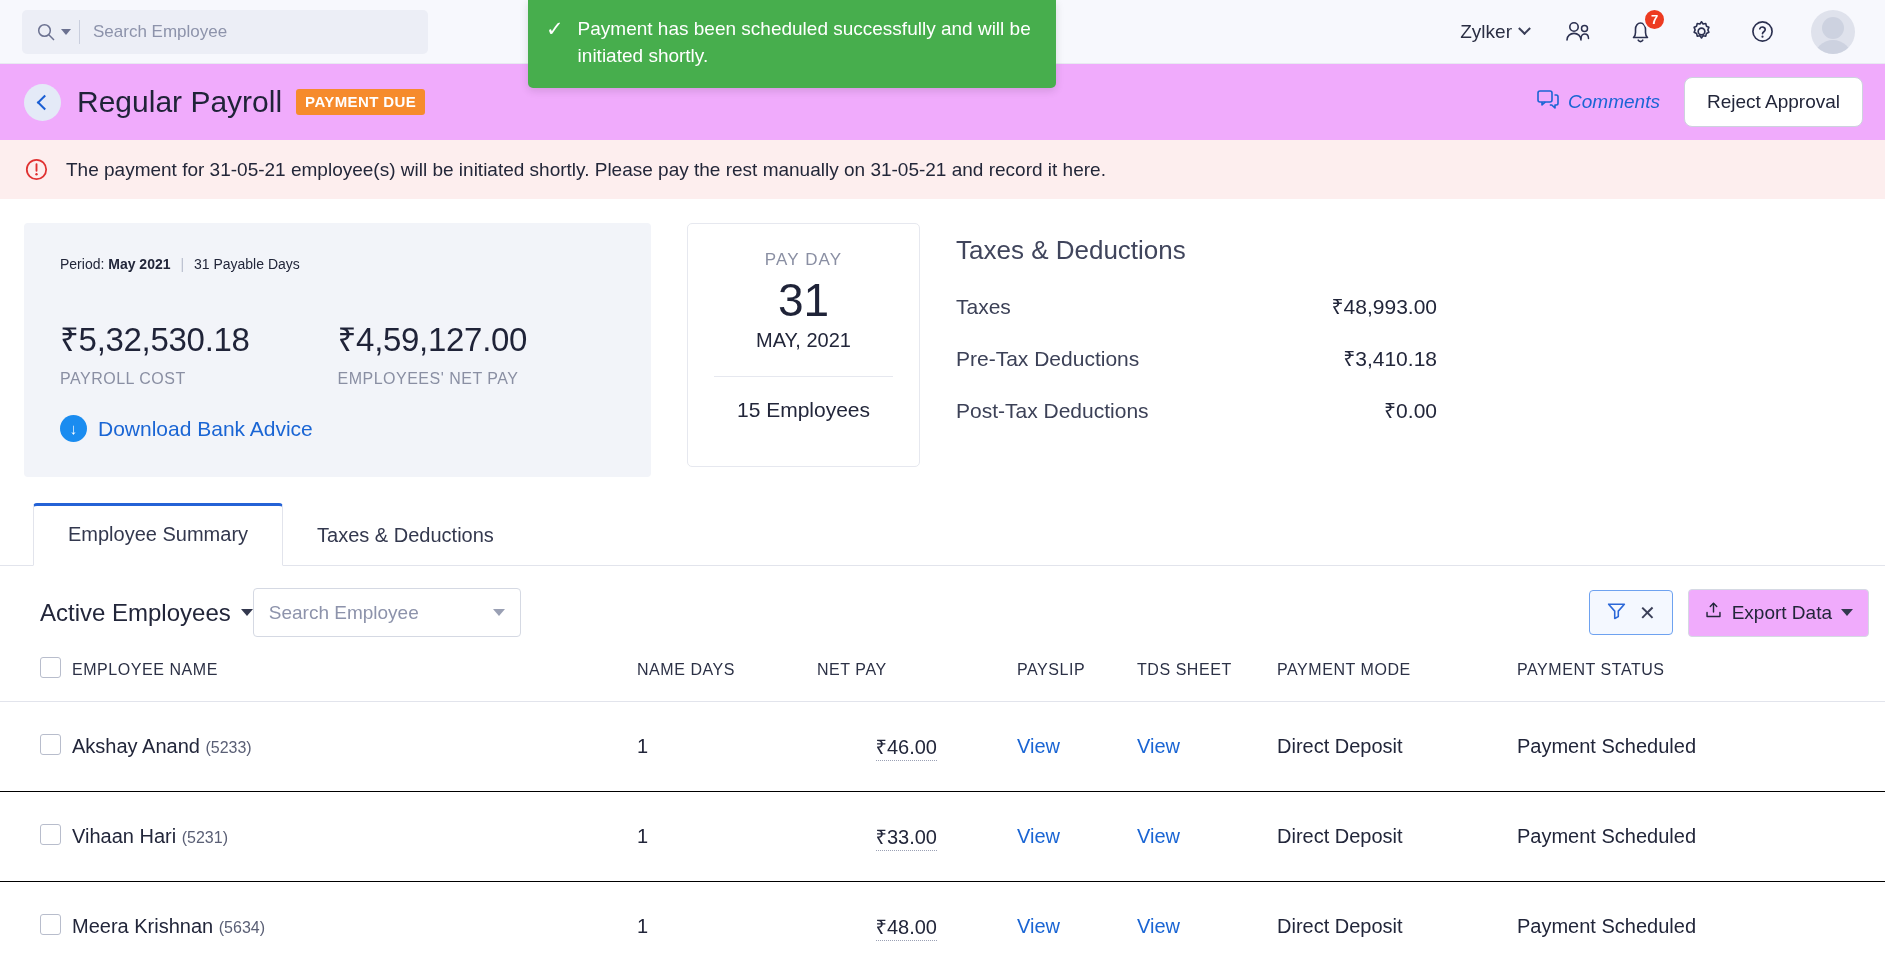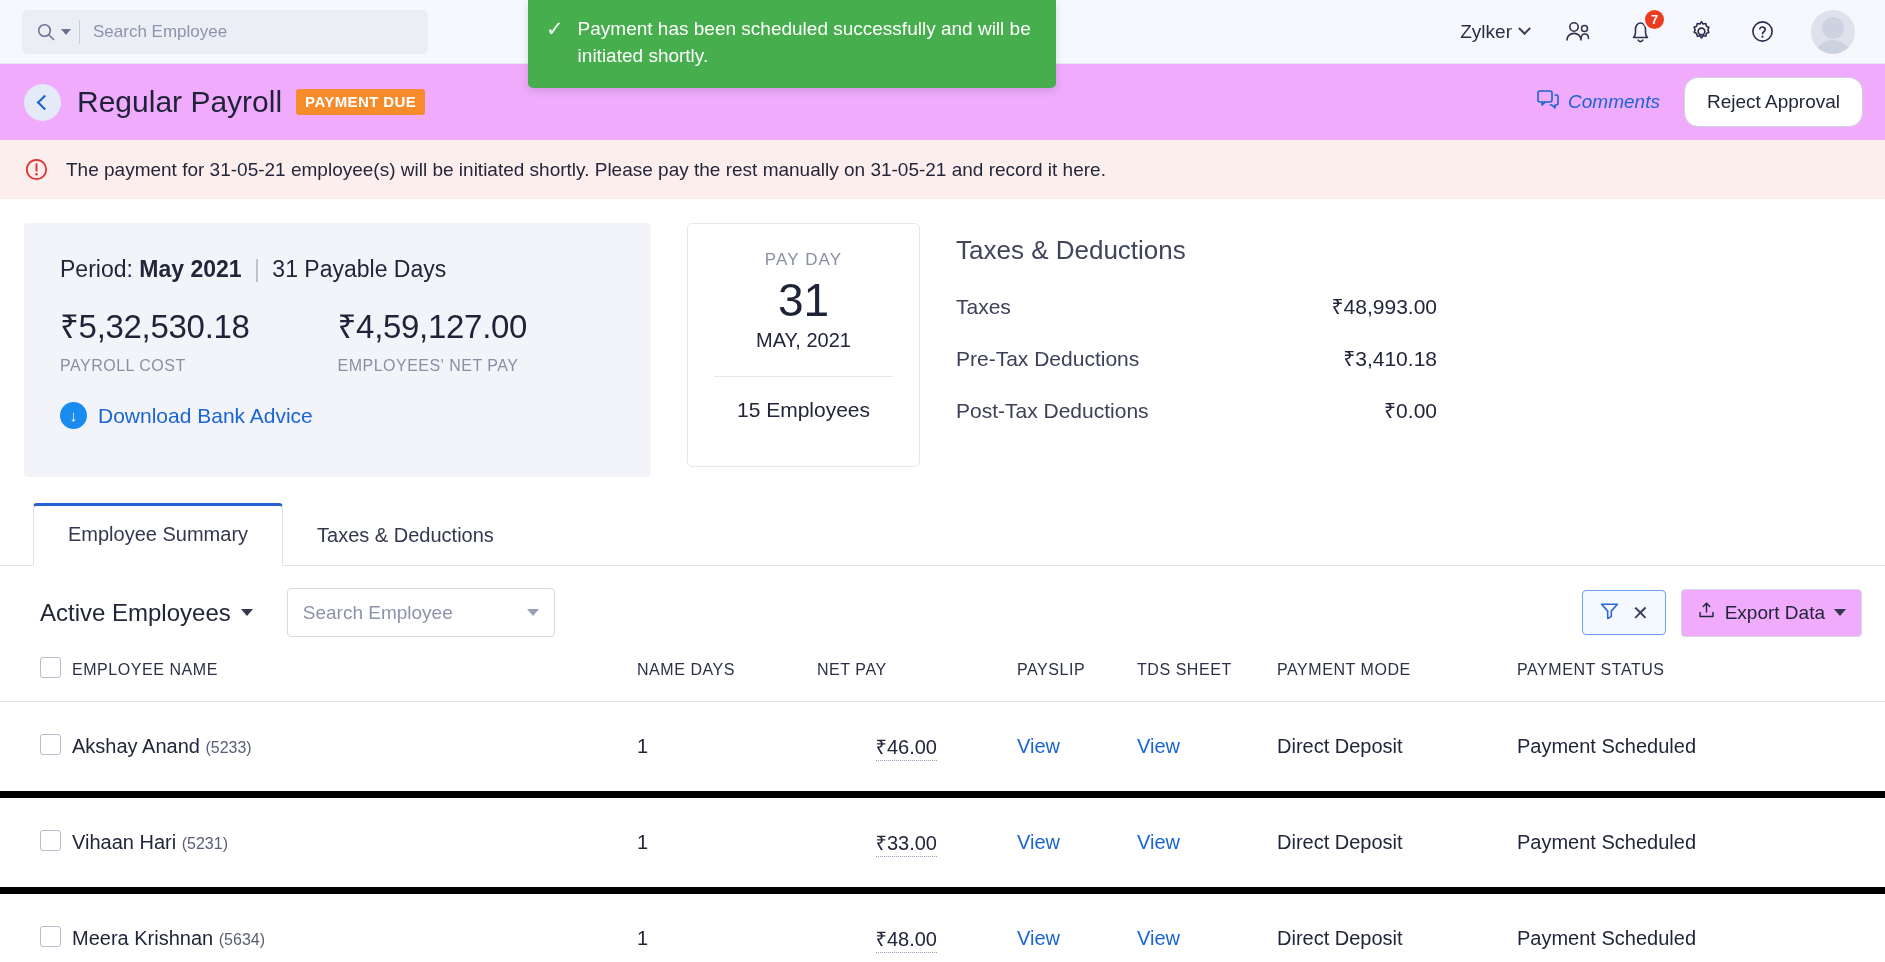--- a/index.html
+++ b/index.html
@@ -111,21 +111,21 @@
     background:#f68b2c; color:#fff;
     font-size:15px; font-weight:bold; letter-spacing:.4px;
     padding:4px 9px 5px; border-radius:3px;
   }
   .head-right { margin-left:auto; display:flex; align-items:center; gap:24px; }
   .comments-link {
     display:flex;align-items:center;gap:9px;
     color:#1a65d4; font-size:19px;font-style:italic;
   }
   .btn-outline {
-    border:1px solid #cdd2de; background:#fff; border-radius:14px;
+    border:1px solid #cdd2de; background:#fff; border-radius:8px;
     padding:13px 22px; font-size:19px; color:#22263a;
   }
 
   
   .alert {
     background:#fdeeee;
     padding:17px 24px;
     display:flex; align-items:center; gap:17px;
     font-size:19px; color:#232739;
   }
@@ -136,21 +136,21 @@
     display:flex; align-items:flex-start;
     padding:24px 24px 0 24px;
     background:#fff;
     gap:36px;
   }
   .card-period {
     width:627px; min-height:254px;
     background:#f2f4f9; border-radius:4px;
     padding:33px 36px;
   }
-  .period-line { font-size:23px; color:#22263a; margin-bottom:20px; }
+  .period-line { font-size:14px; color:#22263a; margin-bottom:44px; }
   .period-line b { font-weight:bold; }
   .period-sep { color:#b9bece; margin:0 6px; }
   .amounts { display:flex; gap:0; }
   .amt-block { width:300px; }
   .amt-value { font-size:33px; color:#1f2338; letter-spacing:-0.3px; }
   .amt-label { font-size:16px; color:#8a8fa3; letter-spacing:.5px; margin-top:9px; }
   .dl-advice {
     display:flex; align-items:center; gap:11px;
     margin-top:27px; color:#1a65d4; font-size:21px;
   }
@@ -195,22 +195,21 @@
     border-bottom-color:#fff;
     border-top:3px solid #2462d6;
     border-radius:4px 4px 0 0;
     z-index:3;
     padding:17px 34px 19px;
   }
 
   
   .list-toolbar {
     display:flex; align-items:center;
-    padding:22px 23px 20px 40px;
-    gap:34px;
+    padding:22px 16px 20px 40px;
   }
   .filter-select {
     font-size:24px; color:#22263a; display:flex; align-items:center; gap:10px;
   }
   .caret-dn {
     width:0;height:0;border-left:6px solid transparent;border-right:6px solid transparent;
     border-top:7px solid #33384e;
   }
   .search-emp {
     width:268px; height:49px;
@@ -238,21 +237,21 @@
   .emp-table thead th {
     text-align:left;
     font-size:16px; font-weight:normal; letter-spacing:.55px;
     color:#2c3146;
     padding:0 0 19px 0;
     border-bottom:1px solid #e2e4ec;
   }
   .emp-table tbody td {
     font-size:20px; color:#22263a;
     padding:31px 0 31px 0;
-    border-bottom:7px solid #000000;
+    border-bottom:1px solid #000000;
     vertical-align:middle;
   }
   .col-cb     { width:72px; padding-left:40px !important; }
   .col-name   { width:565px; }
   .col-days   { width:180px; }
   .col-netpay { width:120px; text-align:right; }
   .col-pad    { width:80px; }
   .col-slip   { width:120px; }
   .col-tds    { width:140px; }
   .col-mode   { width:240px; }

